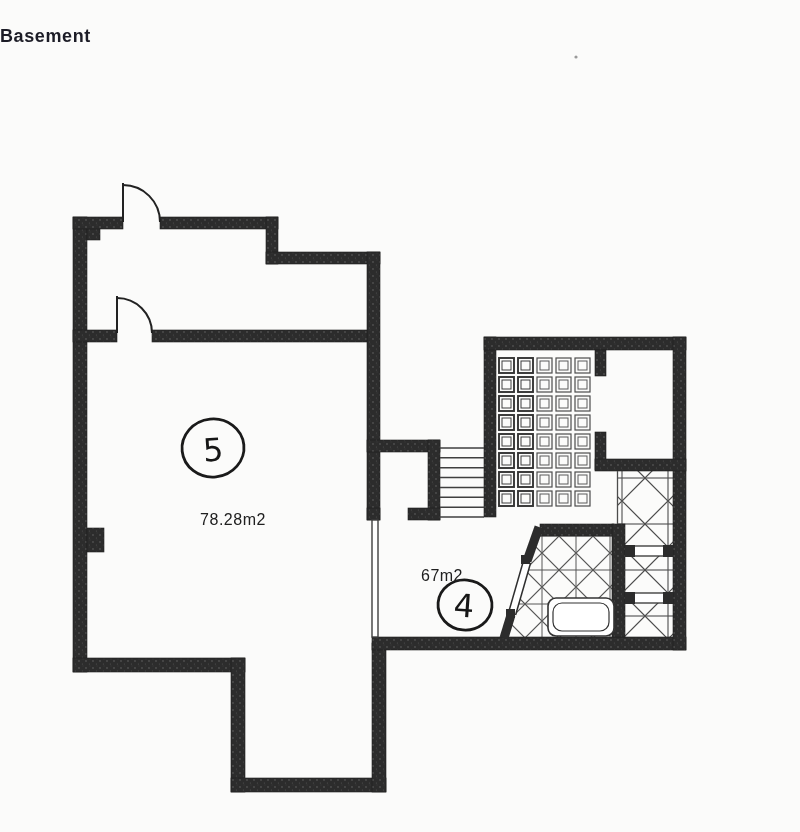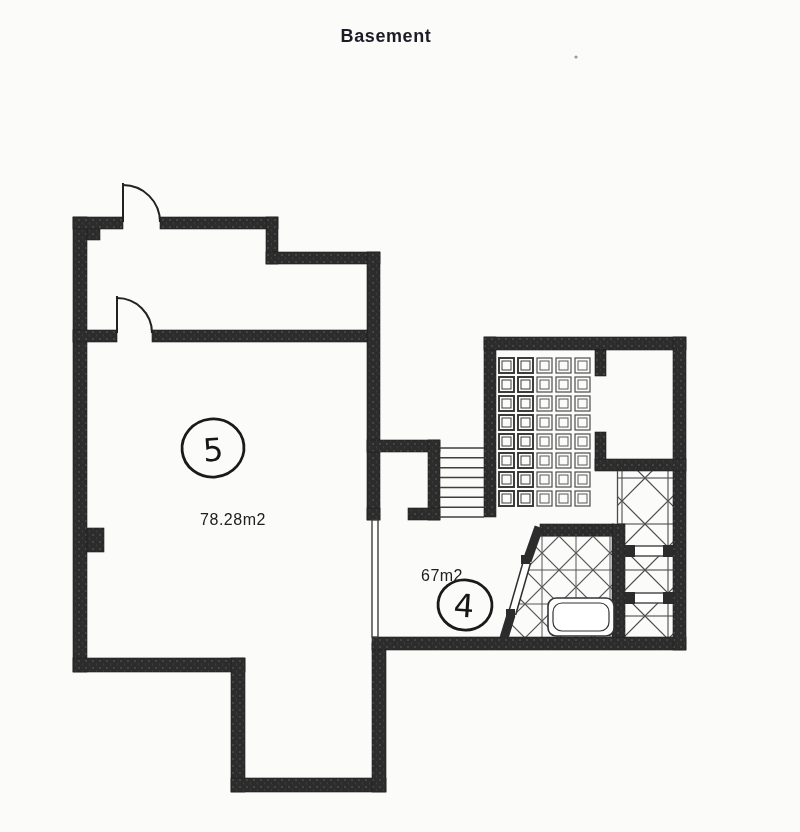--- a/index.html
+++ b/index.html
@@ -6,21 +6,20 @@
   body {
     width: 800px; height: 832px;
     background: #fbfbfa;
     font-family: "Liberation Sans", sans-serif;
     position: relative;
     overflow: hidden;
   }
   .page-title {
     position: absolute;
     top: 26px; left: 0; width: 772px;
-    text-align: center;
     font-size: 18px;
     font-weight: bold;
     letter-spacing: 0.6px;
     color: #1c1c26;
   }
   svg.plan { position: absolute; top: 0; left: 0; }
   .area-label {
     font-size: 16px;
     fill: #202020;
     letter-spacing: 0.5px;

